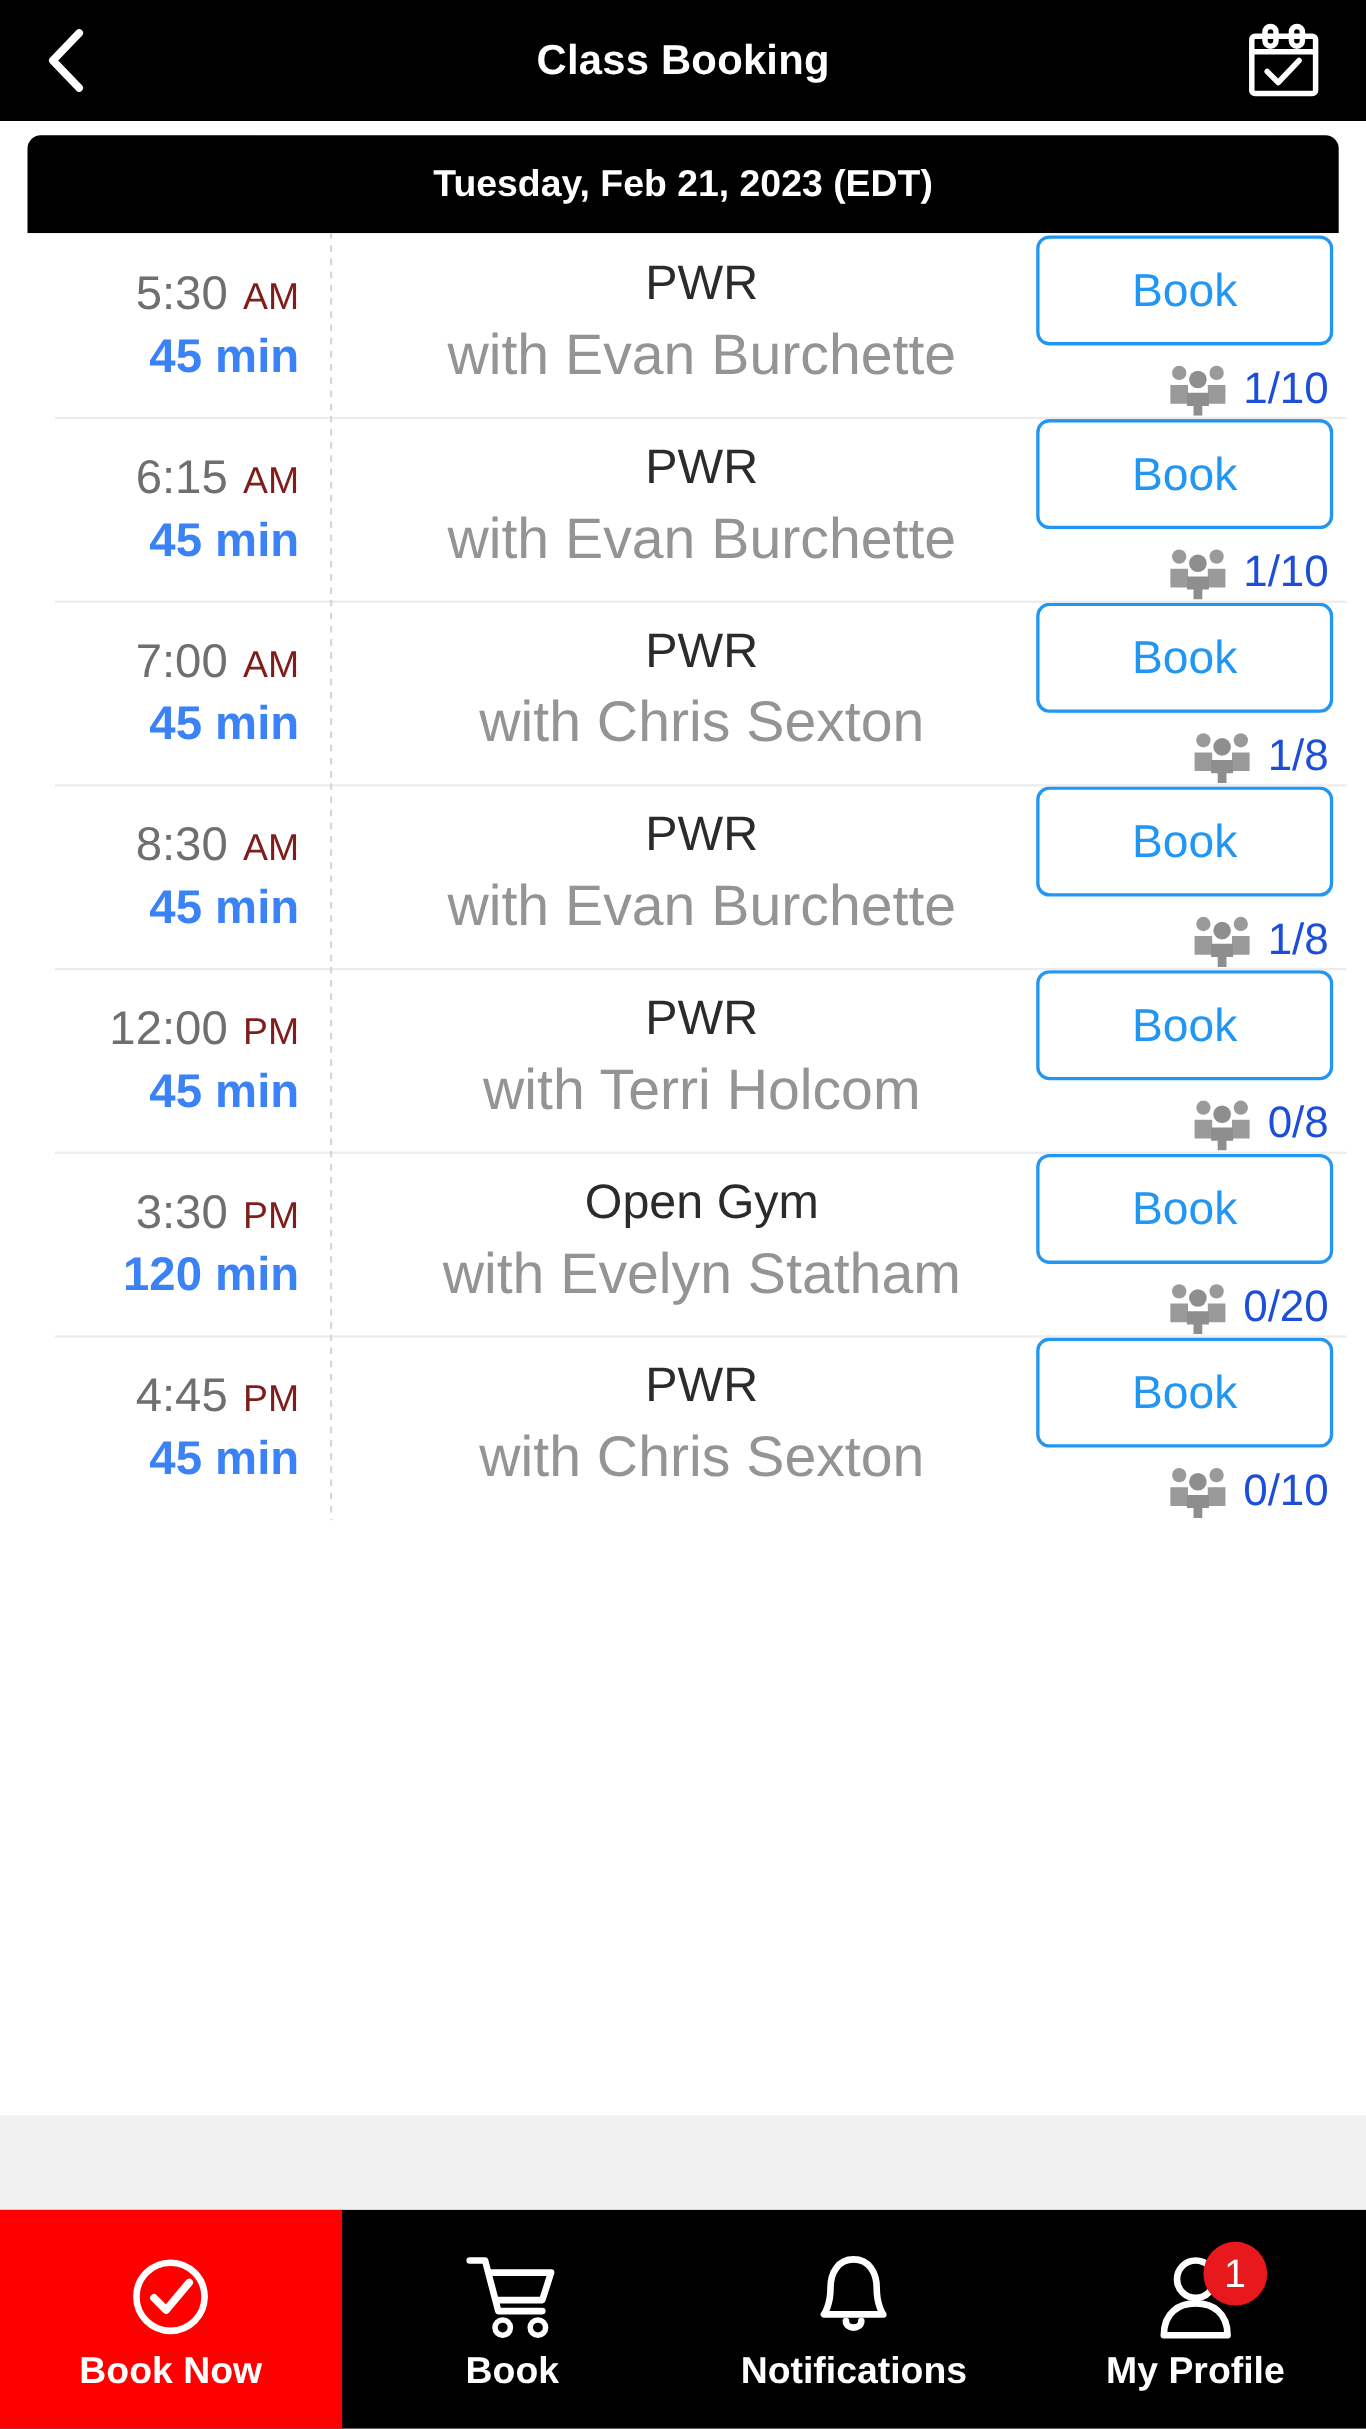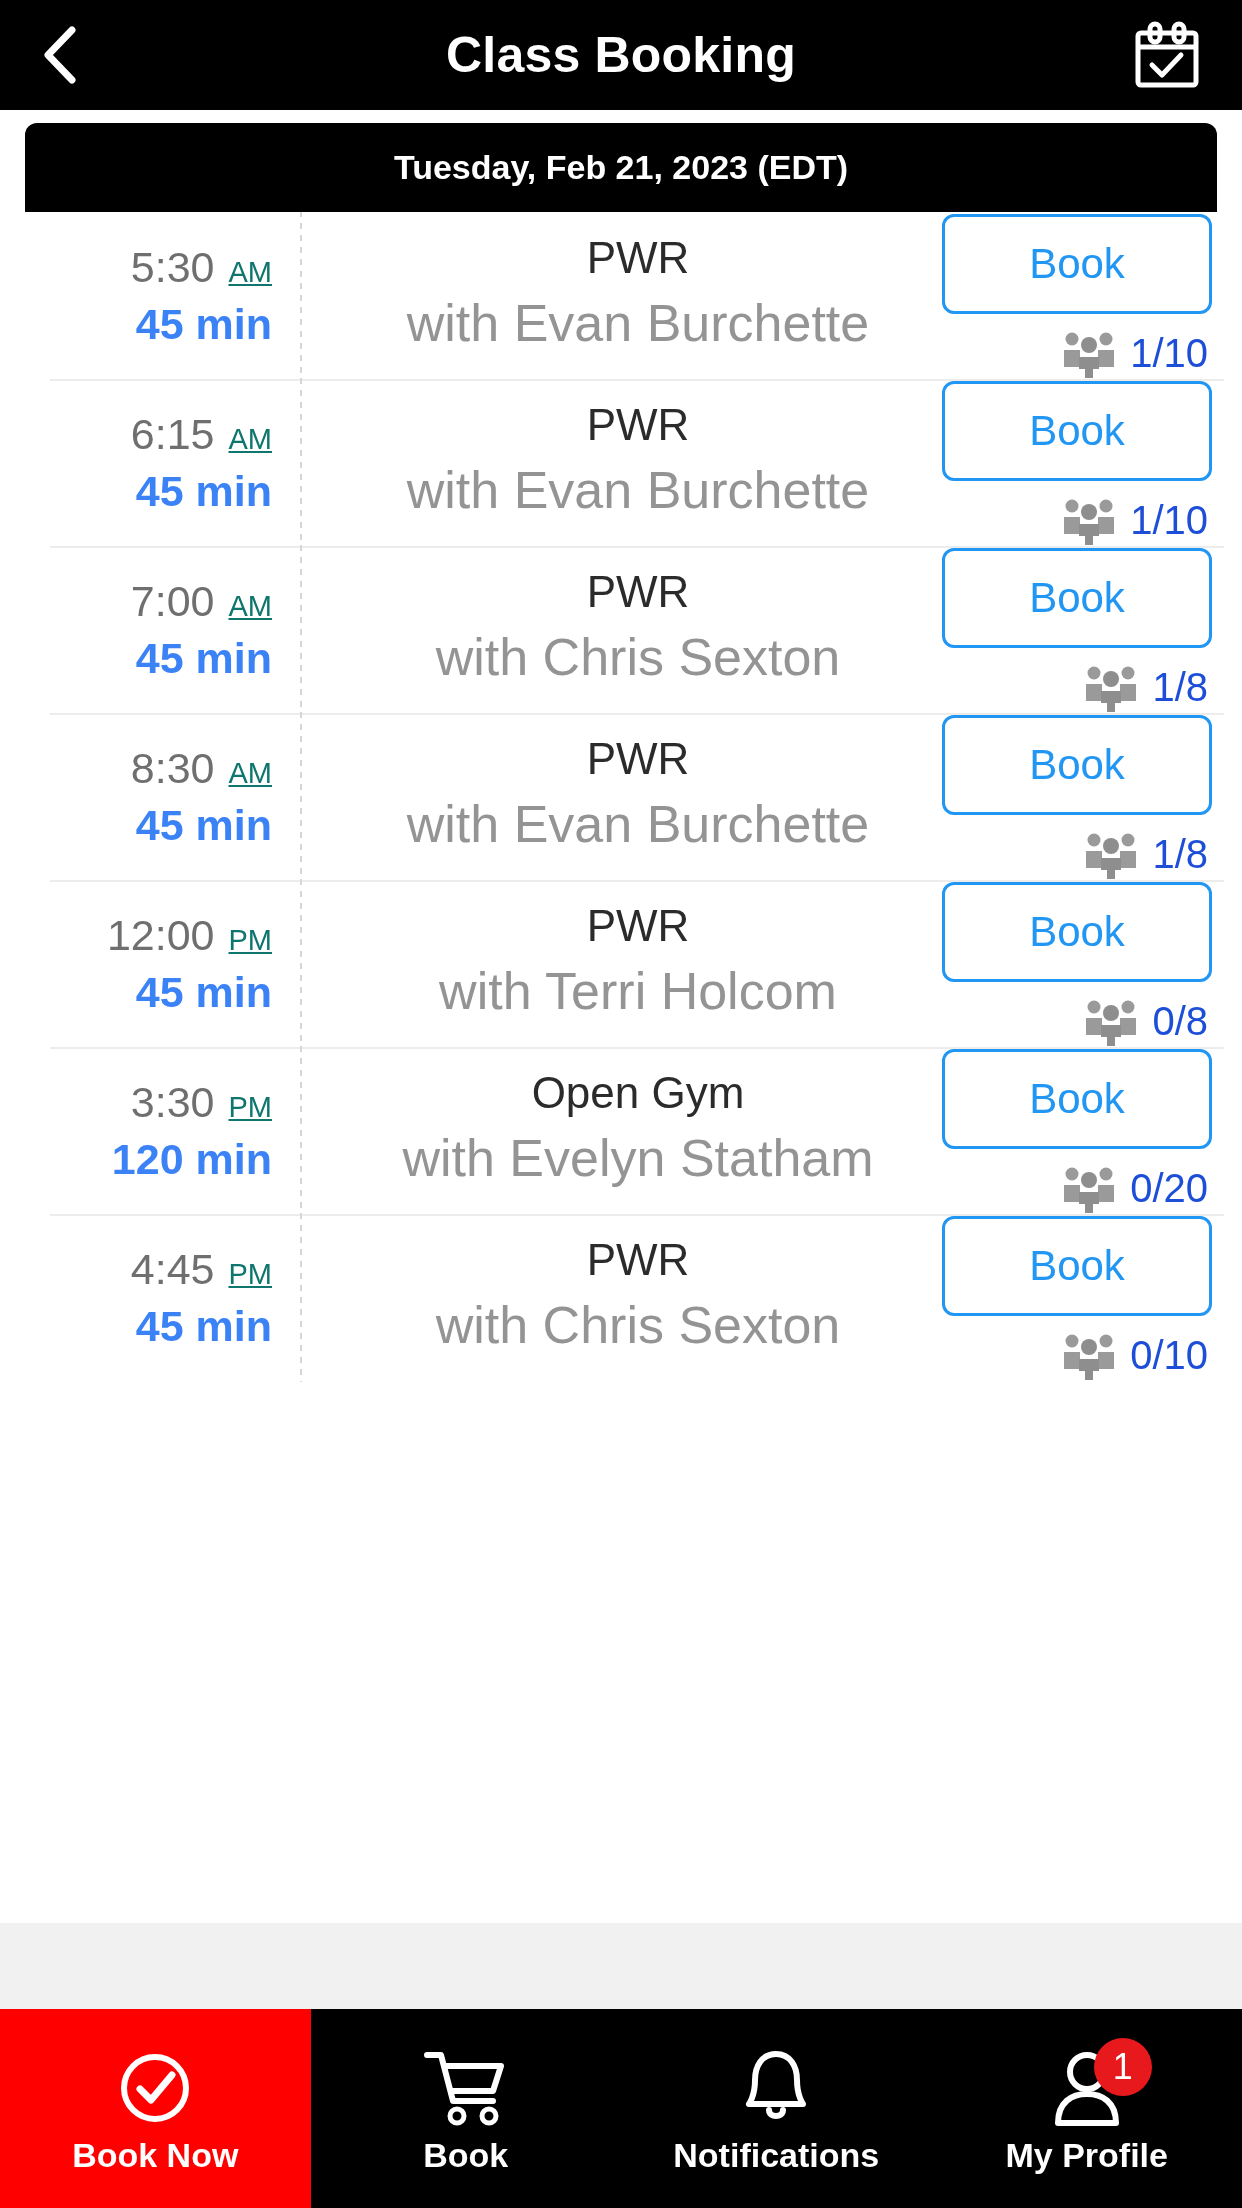--- a/index.html
+++ b/index.html
@@ -27,21 +27,21 @@
   .back-btn {
     position:absolute; left:10px; top:0;
     width:100px; height:110px;
     display:flex; align-items:center; justify-content:center;
   }
   .back-btn svg { display:block; }
   .header-title {
     width:100%;
     text-align:center;
     color:#ffffff;
-    font-size:50px;
+    font-size:38px;
     font-weight:bold;
     letter-spacing:.2px;
   }
   .cal-btn {
     position:absolute; right:20px; top:0;
     width:110px; height:110px;
     display:flex; align-items:center; justify-content:center;
   }
   .cal-btn svg { display:block; }
 
@@ -99,21 +99,21 @@
     width:2px;
     background-image:linear-gradient(to bottom,#d6d6d6 50%, rgba(255,255,255,0) 0%);
     background-size:2px 12px;
     background-repeat:repeat-y;
   }
   .time-line {
     display:flex; align-items:baseline; gap:14px;
     margin-bottom:8px;
   }
   .time-val { font-size:43px; color:#6f6f6f; }
-  .time-ampm { font-size:29px; color:#0f766e;text-decoration:underline; }
+  .time-ampm { font-size:34px; color:#7f1d1d; }
   .time-dur { font-size:43px; color:#3b82f6;font-weight:bold; }
 
   .col-main {
     flex:1 1 auto;
     display:flex; flex-direction:column;
     justify-content:center;
     padding-left:32px;
     padding-bottom:4px;
     align-items:center;
   }

